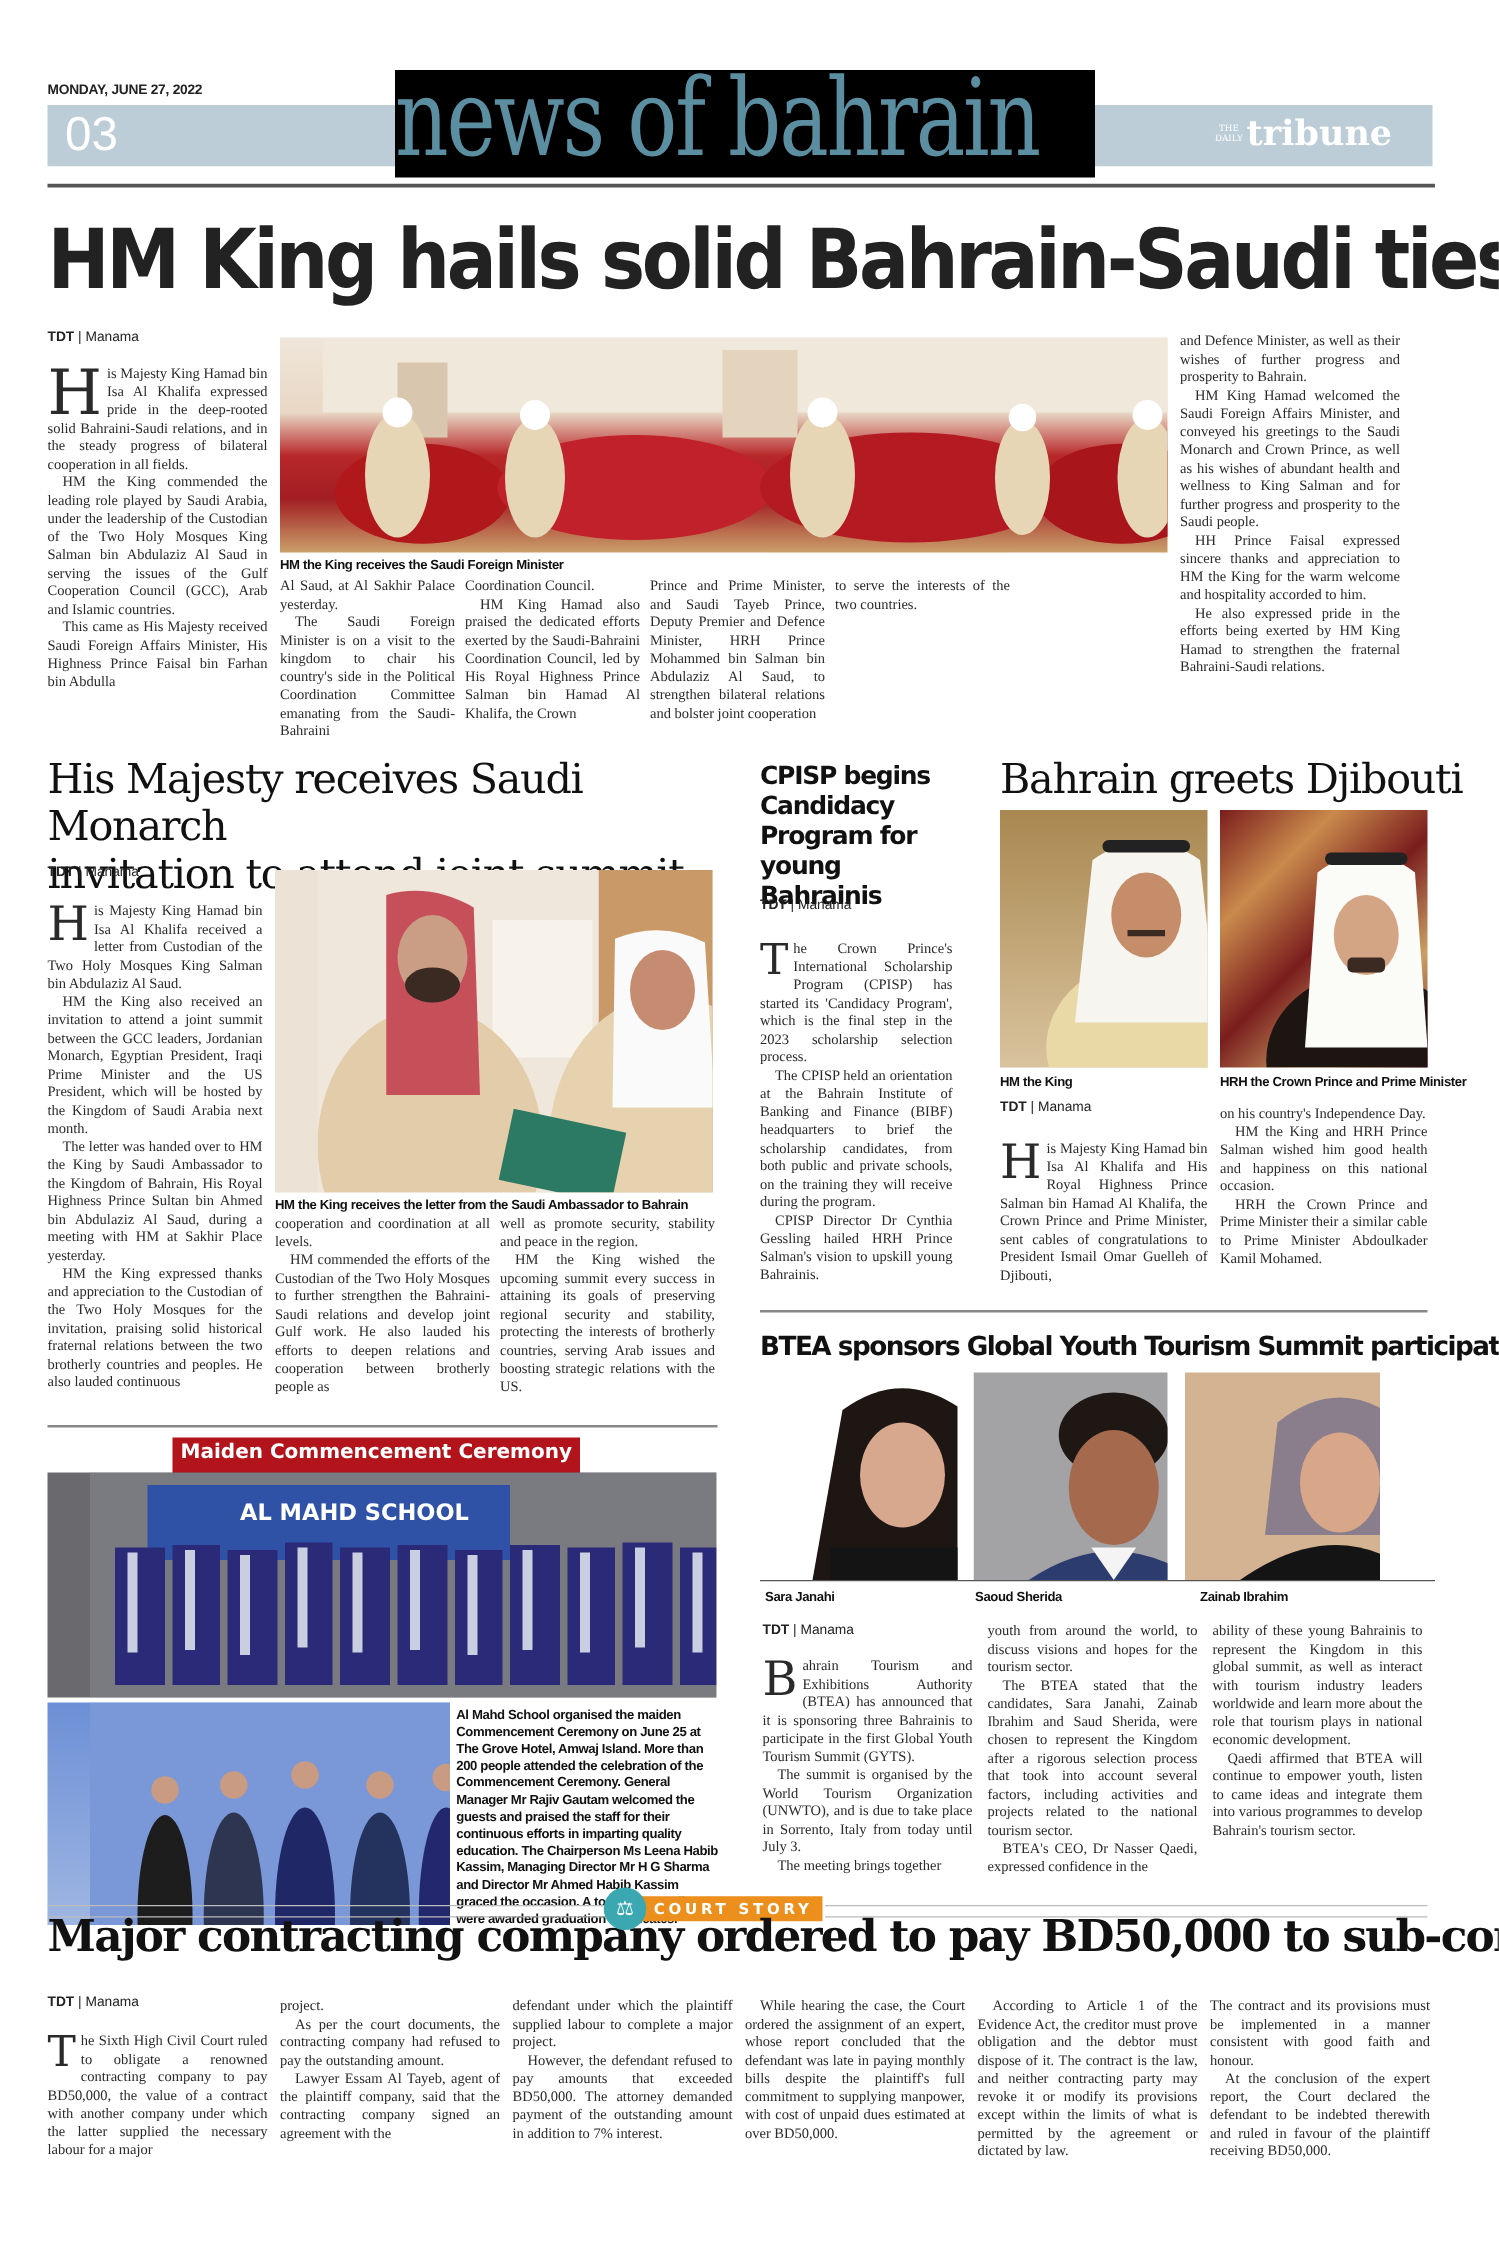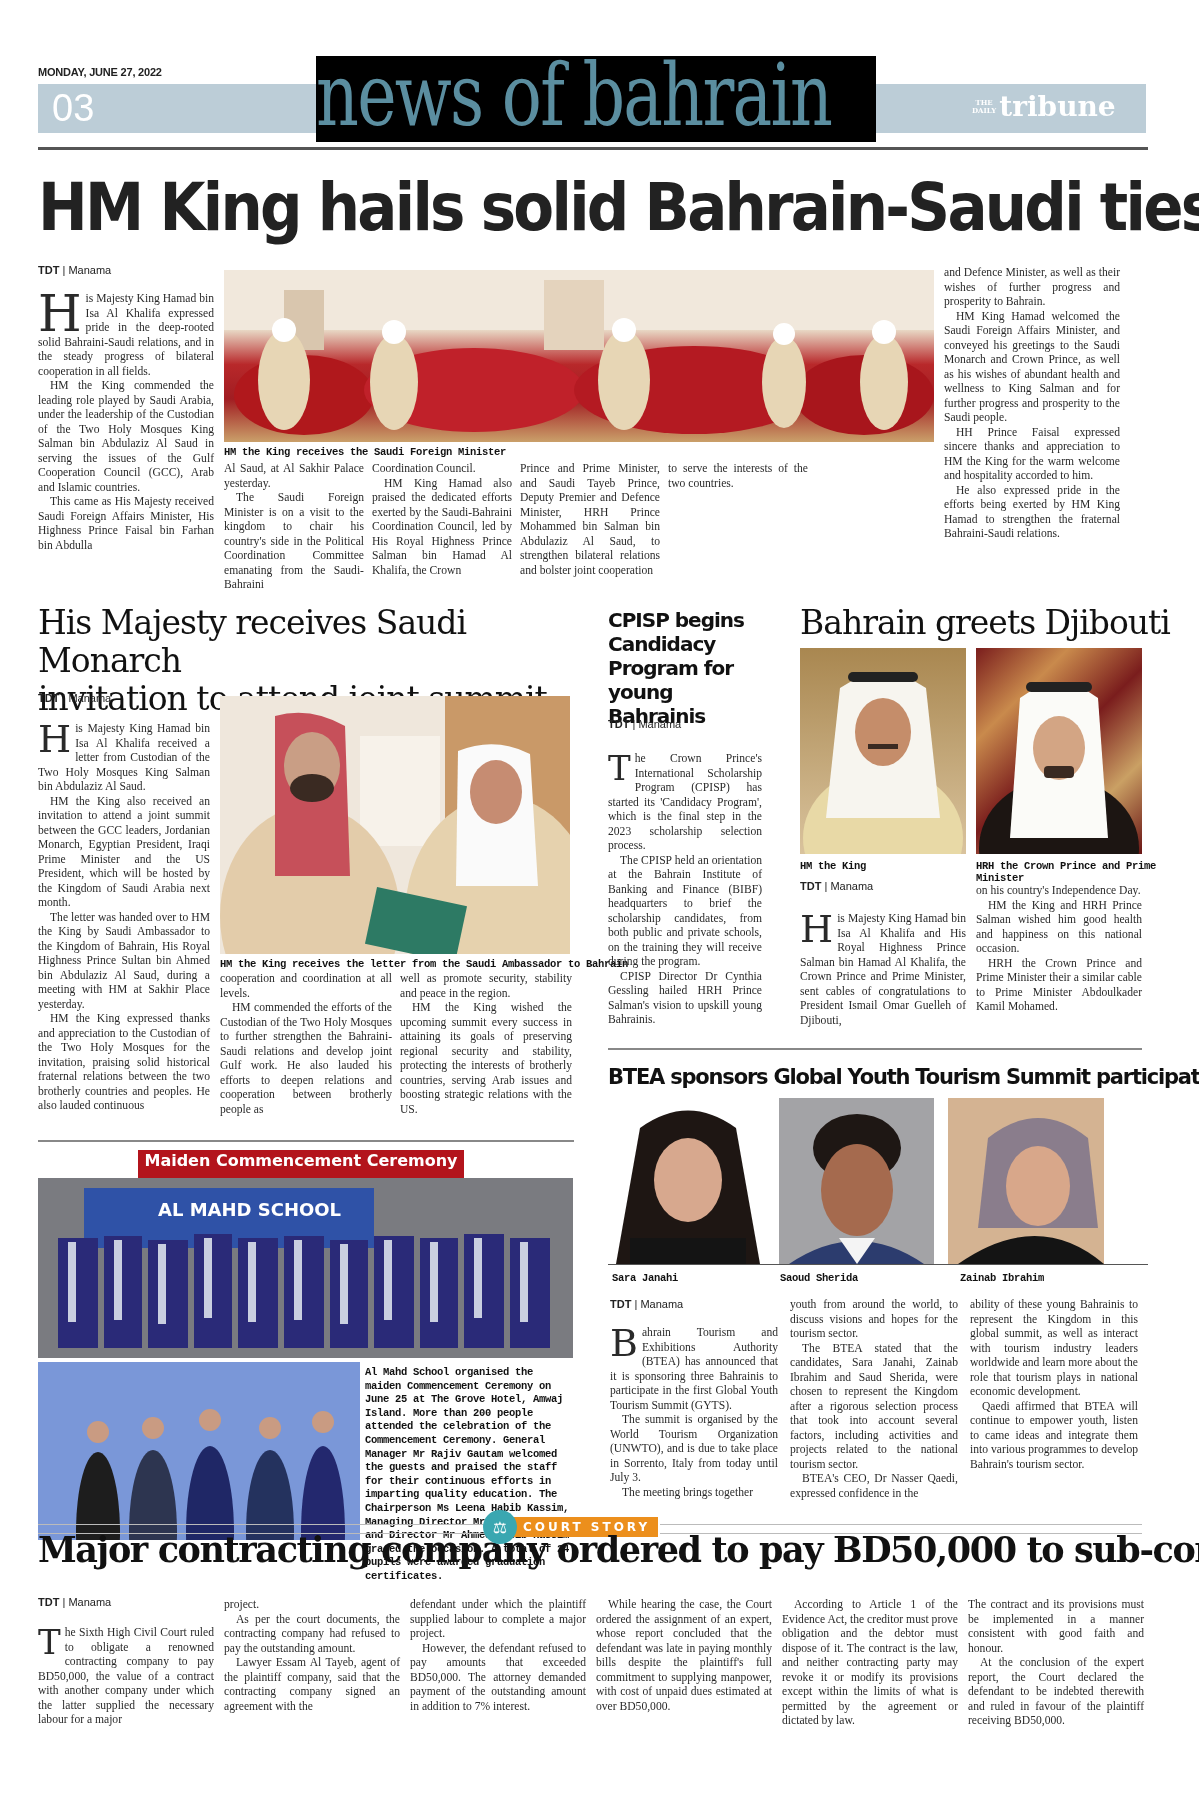--- a/index.html
+++ b/index.html
@@ -8,33 +8,33 @@
   .abs { position: absolute; }
   .sans { font-family: "Liberation Sans", "DejaVu Sans", sans-serif; }
 
   
   .date { left: 38px; top: 66px; font-size: 11px; font-weight: bold; letter-spacing: -0.2px; }
   .mast-bar { left: 38px; top: 84px; width: 1108px; height: 49px; background: #bccdd7; }
   .page-num { left: 52px; top: 84px; font-size: 38px; color: #ffffff; font-family: "Liberation Sans", sans-serif; font-weight: 300; line-height: 49px; }
   .mast-title { left: 316px; top: 56px; height: 86px; width: 560px; background: #000000; text-align: center; font-size: 86px; line-height: 78px; color: #5b8ea0; font-weight: normal; letter-spacing: -2px; font-family: "DejaVu Serif", serif; font-stretch: condensed; }
   .mast-title span { display: inline-block; transform: scaleX(0.86); transform-origin: left center; white-space: nowrap; }
   .tribune { left: 972px; top: 90px; color: #fff; font-weight: bold; font-size: 28px; font-family: "DejaVu Serif", serif; display: flex; align-items: center; gap: 3px; }
-  .tribune .small { font-size: 7px; line-height: 8px; font-weight: bold; text-align: center; }
+  .tribune .small { font-size: 7px; line-height: 8px; font-weight: normal; text-align: center; }
   .rule-top { left: 38px; top: 147px; width: 1110px; height: 3px; background: #555; }
 
   
   .h-main { left: 38px; top: 172px; font-size: 66px; font-weight: 900; font-family: "DejaVu Sans", sans-serif; letter-spacing: -3px; line-height: 72px; transform: scaleX(0.9); transform-origin: left top; white-space: nowrap; }
   .byline { font-size: 11px; font-family: "Liberation Sans", sans-serif; }
   .byline b { font-weight: bold; }
   .body { font-size: 11.6px; line-height: 14.5px; text-align: justify; hyphens: auto; color: #2a2a2a; }
   .body p { text-indent: 12px; }
   .body p.first { text-indent: 0; }
   .drop { float: left; font-size: 50px; line-height: 40px; margin: 2px 4px 0 0; font-family: "DejaVu Serif", serif; }
-  .caption { font-size: 10.5px; font-weight: bold; font-family: Liberation Mono, monospace; font-stretch: condensed; letter-spacing: -0.3px; color: #111; }
-  .photo { overflow: hidden; }
+  .caption { font-size: 10.5px; font-weight: bold; font-family: Liberation Sans, sans-serif; font-stretch: condensed; letter-spacing: -0.3px; color: #111; }
+  .photo { overflow: hidden; padding-left: 34px; }
 
   .h2 { font-size: 33px; line-height: 38px; font-family: "DejaVu Serif", serif; letter-spacing: -1px; color: #111; }
   .h3 { font-size: 20px; line-height: 24px; font-weight: bold; font-family: "DejaVu Sans", sans-serif; letter-spacing: -1px; color: #111; }
   .h4 { font-size: 21px; line-height: 26px; font-weight: bold; font-family: "DejaVu Sans", sans-serif; letter-spacing: -1.2px; color: #111; white-space: nowrap; }
   .hr { height: 2px; background: #888; }
   .maiden { left: 138px; top: 1150px; width: 326px; height: 34px; background: #b3141c; color: #fff; font-family: "DejaVu Sans", sans-serif; font-weight: bold; font-size: 16px; text-align: center; line-height: 22px; }
   .court-lines { height: 10px; border-top: 1px solid #bbb; border-bottom: 1px solid #bbb; }
   .court-badge { left: 483px; top: 1510px; display: flex; align-items: center; }
   .court-circle { width: 34px; height: 34px; border-radius: 50%; background: #3aa7b1; display: flex; align-items: center; justify-content: center; color: #fff; font-size: 16px; position: relative; z-index: 2; }
   .court-label { background: #ec8f1c; color: #fff; font-family: "DejaVu Sans", sans-serif; font-weight: bold; font-size: 12px; letter-spacing: 3px; padding: 3px 8px 3px 12px; margin-left: -6px; }

